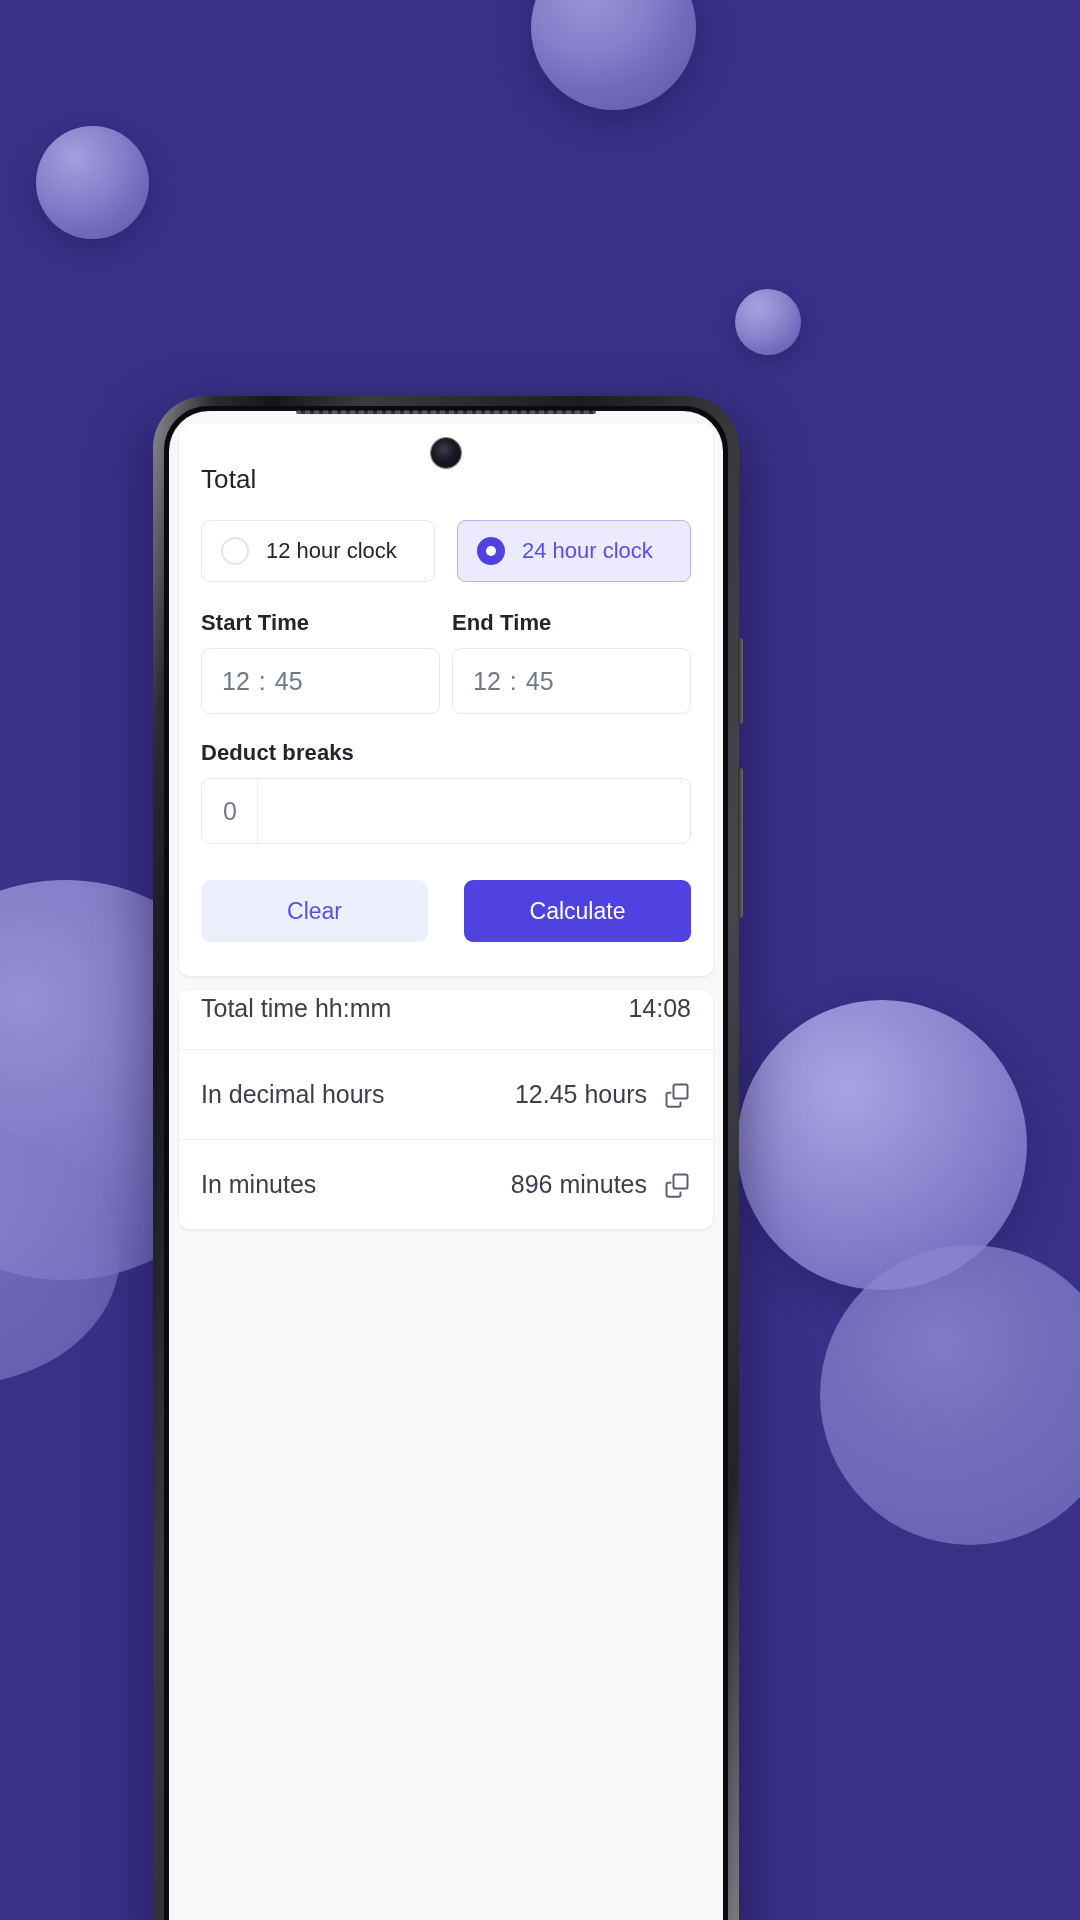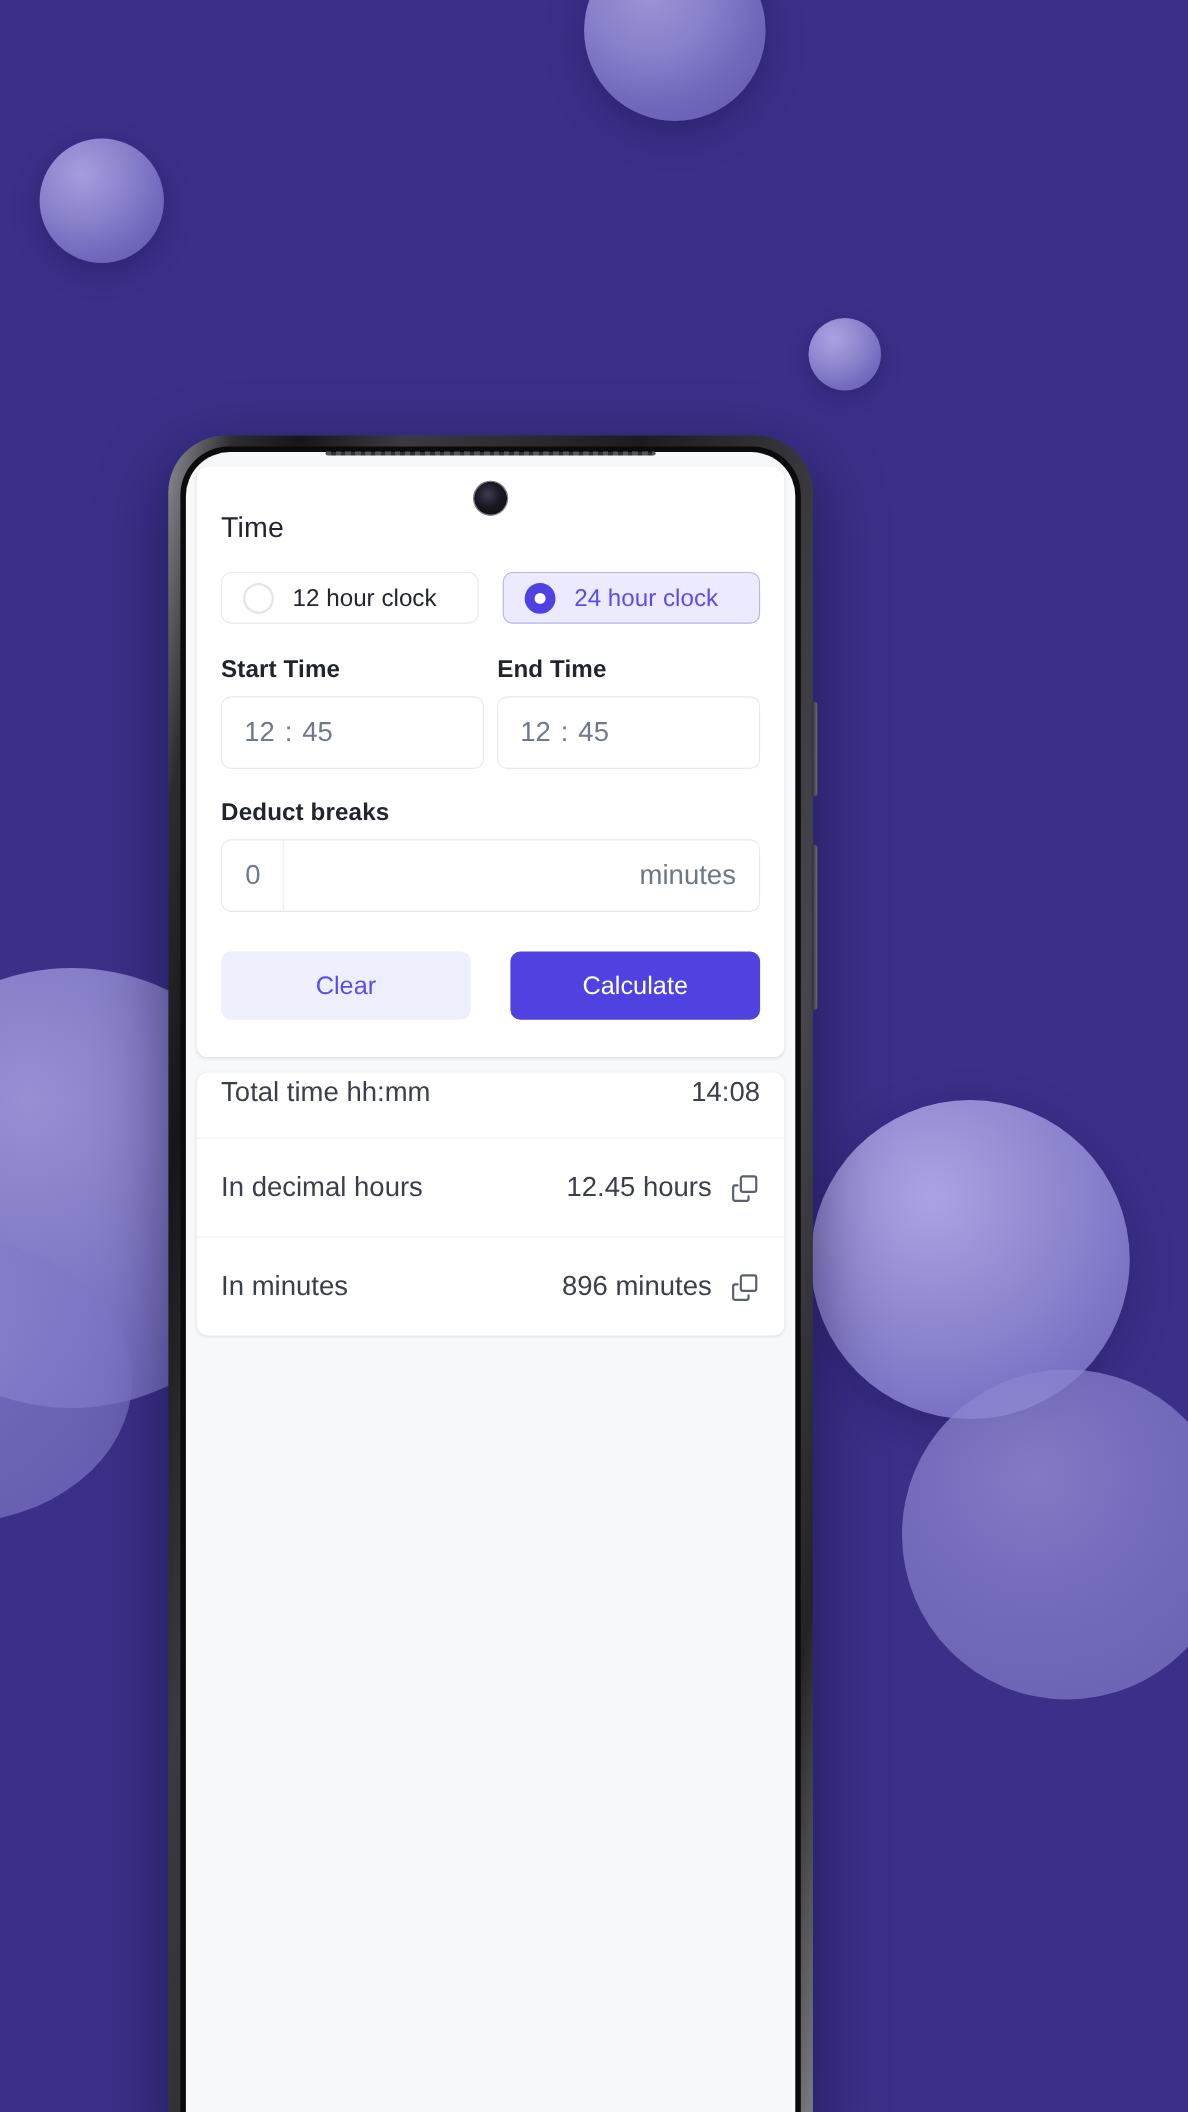--- a/index.html
+++ b/index.html
@@ -109,21 +109,21 @@
 
   .section-title {
     font-size:26px; color:#22252e; font-weight:400;
     letter-spacing:.1px; margin-bottom:25px;
   }
 
   
   .radio-row { display:flex; gap:22px; }
   .radio-opt {
     flex:1; display:flex; align-items:center; gap:17px;
-    height:47px; padding:0 19px;
+    height:62px; padding:0 19px;
     border:1.5px solid #e6e8ef; border-radius:9px;
     background:#fff; cursor:pointer;
   }
   .radio-opt.selected { border-color:#b5b1f2; background:#eceaff; }
   .radio-mark {
     width:28px; height:28px; border-radius:50%;
     border:2px solid #e2e4ec; background:#fff;
     display:flex; align-items:center; justify-content:center; flex:0 0 auto;
   }
   .radio-opt.selected .radio-mark {
@@ -215,21 +215,21 @@
   <div id="phone-inner">
     <div id="earpiece"></div>
 
     <div id="screen">
       <div id="punch-hole"></div>
 
       <div id="app">
 
         <div class="card" id="form-card">
 
-          <div class="section-title">Time</div>
+          <div class="section-title">Total</div>
 
           <div class="radio-row">
             <div class="radio-opt">
               <span class="radio-mark"></span>
               <span class="radio-label">12 hour clock</span>
             </div>
             <div class="radio-opt selected">
               <span class="radio-mark"></span>
               <span class="radio-label">24 hour clock</span>
             </div>
@@ -251,21 +251,20 @@
                 <span class="colon">:</span>
                 <span>45</span>
               </div>
             </div>
           </div>
 
           <div class="break-wrap">
             <div class="field-label">Deduct breaks</div>
             <div class="break-box">
               <span class="break-num">0</span>
-              <span class="break-unit">minutes</span>
             </div>
           </div>
 
           <div class="btn-row">
             <button class="btn btn-clear">Clear</button>
             <button class="btn btn-calc">Calculate</button>
           </div>
         </div>
 
         <div class="card" id="result-card">

